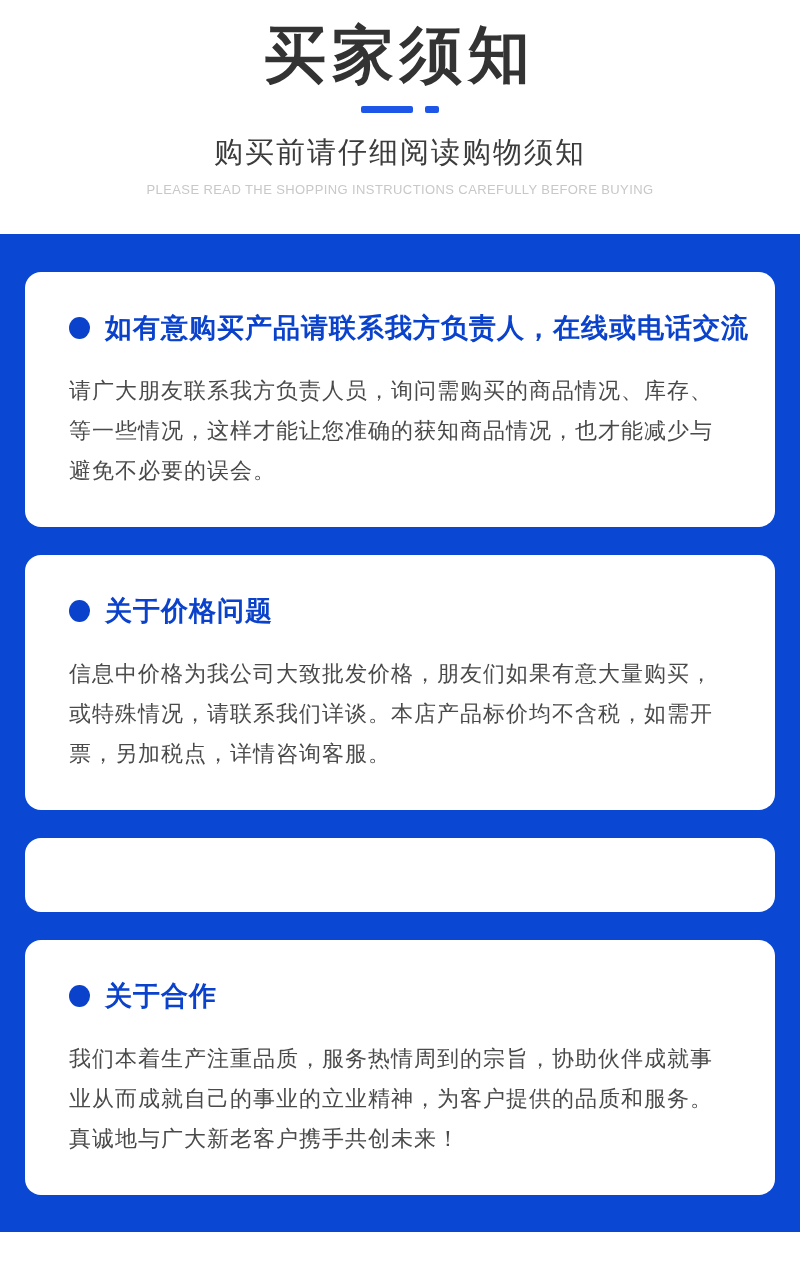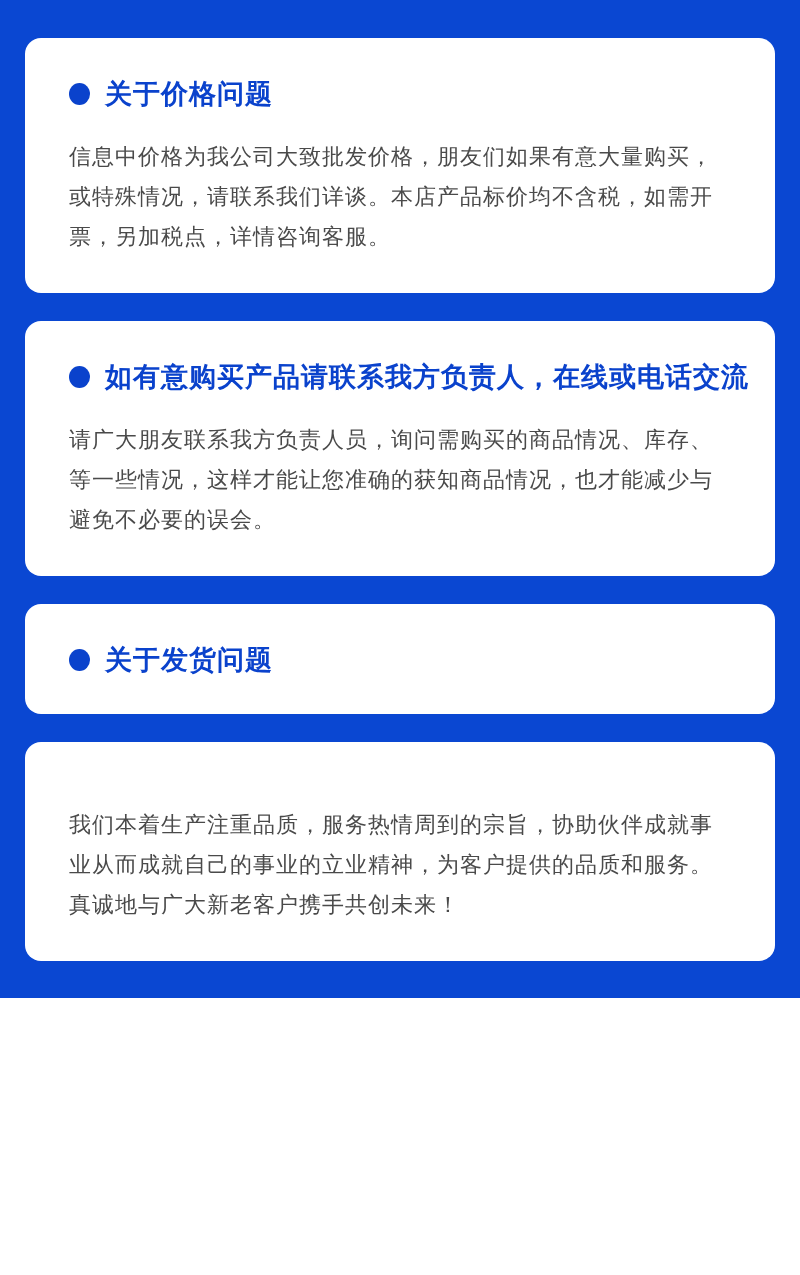--- a/index.html
+++ b/index.html
@@ -92,44 +92,53 @@
     color: #4a4a4a;
     letter-spacing: 1px;
     text-align: left;
   }
 </style>
 </head>
 <body>
 
 <div class="page">
 
+  <div class="header">
+    <div class="main-title">买家须知</div>
+    <div class="title-underline">
+      <span class="dash-long"></span>
+      <span class="dash-short"></span>
+    </div>
+    <div class="subtitle">购买前请仔细阅读购物须知</div>
+    <div class="subtitle-en">PLEASE READ THE SHOPPING INSTRUCTIONS CAREFULLY BEFORE BUYING</div>
+  </div>
 
   <div class="notice-section">
-
-    <div class="notice-card">
-      <div class="card-heading">
-        <span class="bullet-dot"></span>
-        <span class="heading-text">关于价格问题</span>
-      </div>
-      <div class="card-body">信息中价格为我公司大致批发价格，朋友们如果有意大量购买，或特殊情况，请联系我们详谈。本店产品标价均不含税，如需开票，另加税点，详情咨询客服。</div>
-    </div>
 
     <div class="notice-card">
       <div class="card-heading">
         <span class="bullet-dot"></span>
         <span class="heading-text">如有意购买产品请联系我方负责人，在线或电话交流</span>
       </div>
       <div class="card-body">请广大朋友联系我方负责人员，询问需购买的商品情况、库存、等一些情况，这样才能让您准确的获知商品情况，也才能减少与避免不必要的误会。</div>
     </div>
 
     <div class="notice-card">
       <div class="card-heading">
         <span class="bullet-dot"></span>
-        <span class="heading-text">关于发货问题</span>
+        <span class="heading-text">关于价格问题</span>
       </div>
+      <div class="card-body">信息中价格为我公司大致批发价格，朋友们如果有意大量购买，或特殊情况，请联系我们详谈。本店产品标价均不含税，如需开票，另加税点，详情咨询客服。</div>
     </div>
 
     <div class="notice-card">
+    </div>
+
+    <div class="notice-card">
+      <div class="card-heading">
+        <span class="bullet-dot"></span>
+        <span class="heading-text">关于合作</span>
+      </div>
       <div class="card-body">我们本着生产注重品质，服务热情周到的宗旨，协助伙伴成就事业从而成就自己的事业的立业精神，为客户提供的品质和服务。真诚地与广大新老客户携手共创未来！</div>
     </div>
 
   </div>
 </div>
 
 </body></html>

